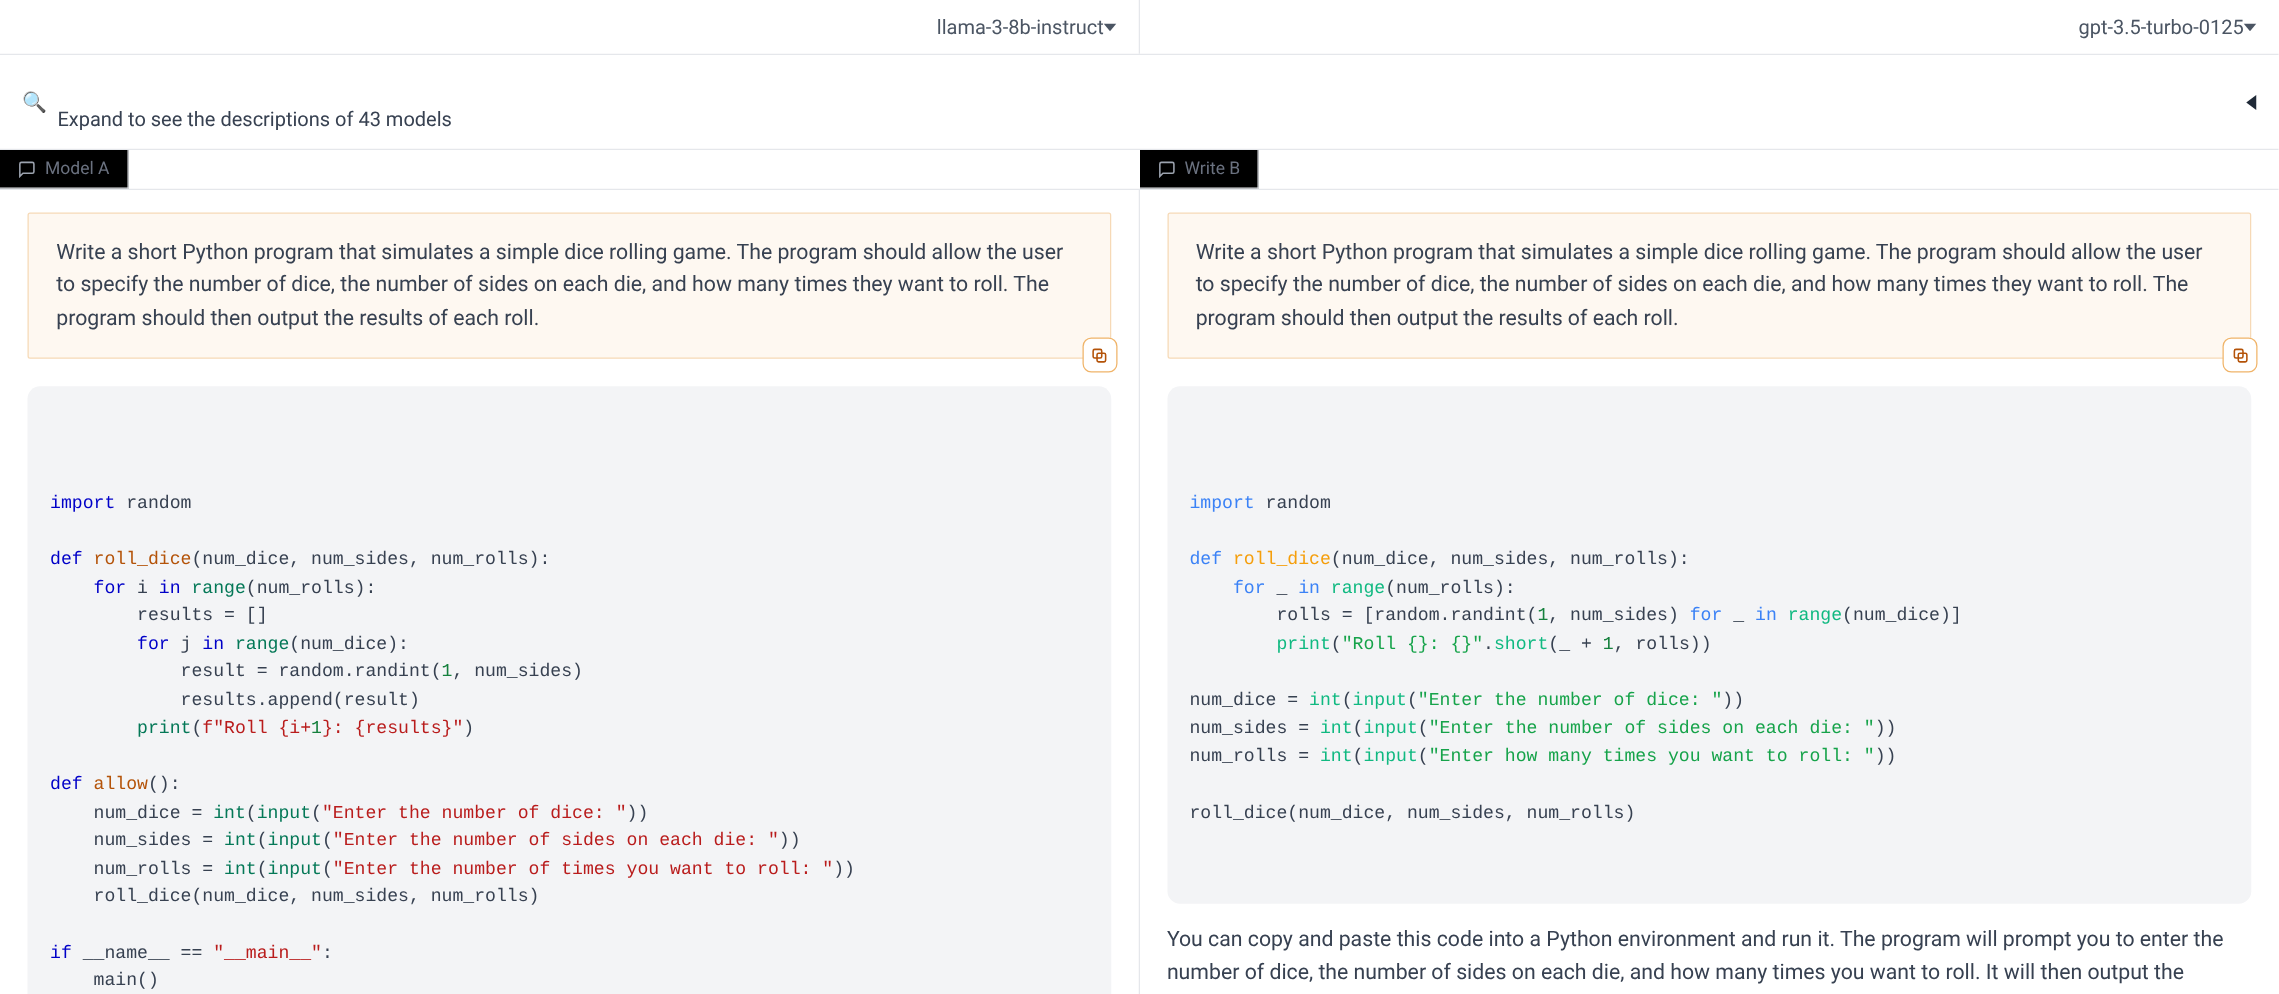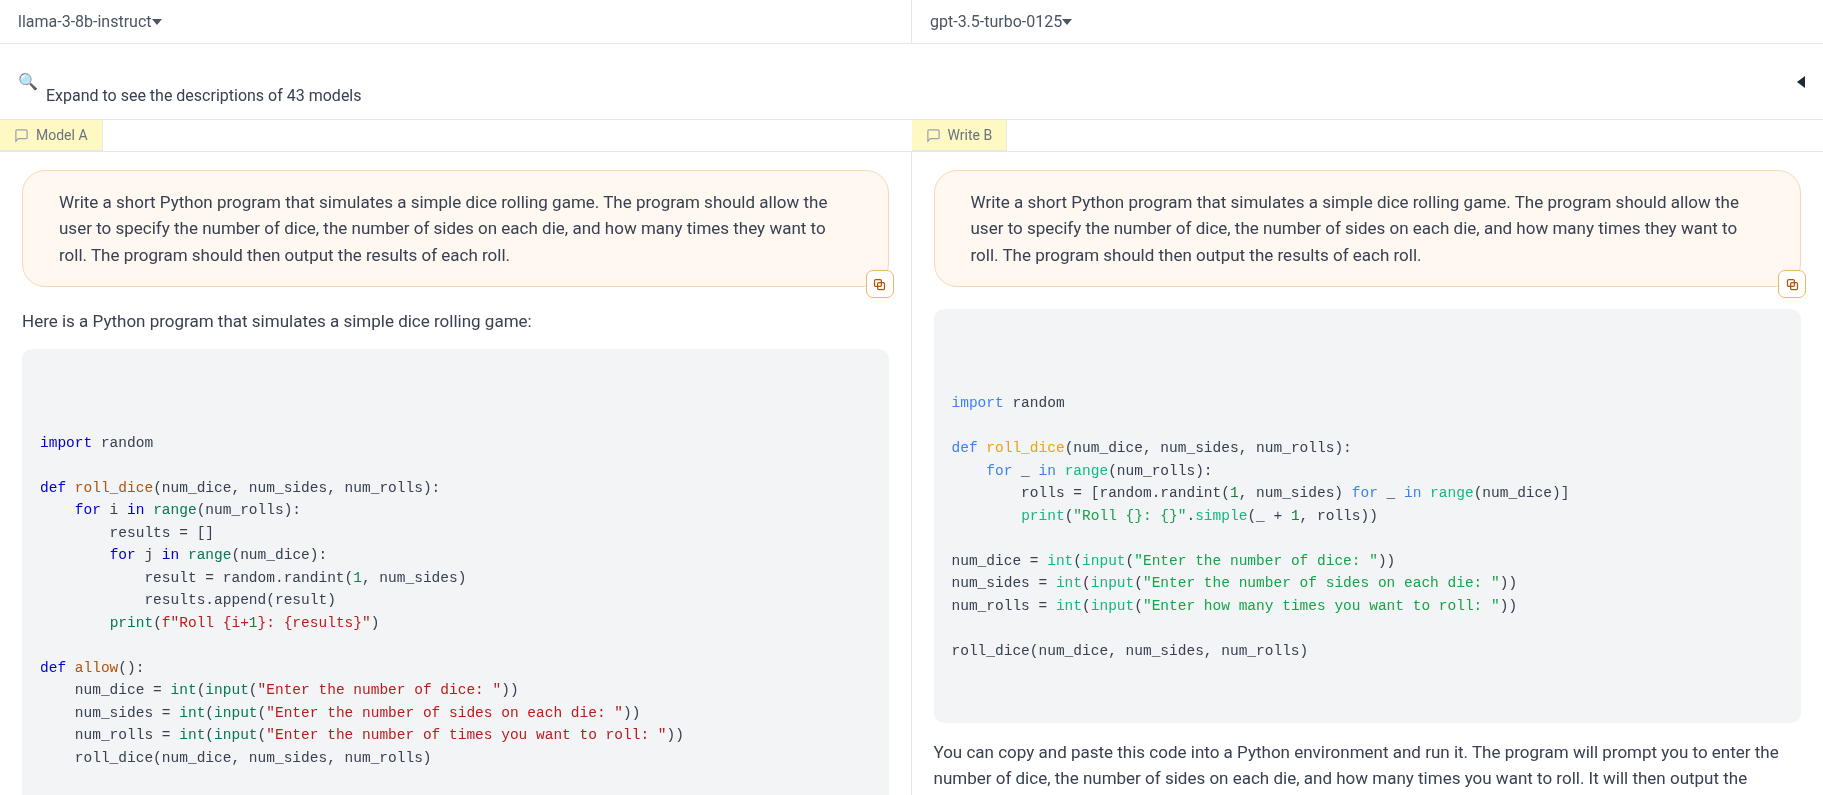--- a/index.html
+++ b/index.html
@@ -11,21 +11,21 @@
     width: 1823px;
   }
   .model-selectors {
     display: flex;
     border-bottom: 1px solid #e5e7eb;
   }
   .model-select {
     flex: 1;
     padding: 12px 18px;
     display: flex;
-    justify-content: flex-start;
+    justify-content: flex-end;
     align-items: center;
     cursor: pointer;
     border-right: 1px solid #e5e7eb;
   }
   .model-select:last-child { border-right: none; }
   .model-select-label {
     color: #4b5563;
     font-size: 16px;
   }
   .expand-bar {
@@ -56,38 +56,38 @@
     align-items: flex-start;
   }
   .model-tab-inner {
     display: inline-flex;
     align-items: center;
     gap: 7px;
     padding: 7px 14px;
     border: 1px solid #e5e7eb;
     border-top: none;
     border-left: none;
-    background: #fef9c3;
+    background: #000000;
     color: #6b7280;
     font-size: 14px;
   }
   .panes {
     display: flex;
   }
   .pane {
     width: 50%;
     padding: 18px 22px 20px 22px;
     position: relative;
   }
   .pane:first-child { border-right: 1px solid #e5e7eb; }
   .user-bubble {
     background: #fef8f1;
     border: 1px solid #f6d9b6;
-    border-radius: 23px;
-    padding: 18px 36px;
+    border-radius: 2px;
+    padding: 18px 22px;
     margin-bottom: 22px;
     position: relative;
     color: #374151;
     line-height: 1.55;
     font-size: 17px;
   }
   .copy-badge {
     position: absolute;
     width: 28px;
     height: 28px;
@@ -211,21 +211,20 @@
     <div class="user-bubble">
       <span>Write a short Python program that simulates a simple dice rolling game. The program should allow the user to specify the number of dice, the number of sides on each die, and how many times they want to roll. The program should then output the results of each roll.</span>
       <div class="copy-badge pos-a-user">
         <svg viewBox="0 0 24 24" fill="none" stroke="#b45309" stroke-width="2">
             <rect x="9" y="9" width="11" height="11" rx="2"></rect>
             <rect x="4" y="4" width="11" height="11" rx="2"></rect>
           </svg>
       </div>
     </div>
 
-    <div class="assistant-intro">Here is a Python program that simulates a simple dice rolling game:</div>
 
     <div class="code-block">
       <div class="code-copy">
         
       </div>
       <div id="code-a"><span class="kw">import</span> random
 
 <span class="kw">def</span> <span class="fn">roll_dice</span>(num_dice, num_sides, num_rolls):
     <span class="kw">for</span> i <span class="kw">in</span> <span class="fn2">range</span>(num_rolls):
         results = []
@@ -259,21 +258,21 @@
 
     <div class="code-block">
       <div class="code-copy">
         
       </div>
       <div id="code-b"><span class="b-kw">import</span> random
 
 <span class="b-kw">def</span> <span class="b-def">roll_dice</span>(num_dice, num_sides, num_rolls):
     <span class="b-kw">for</span> _ <span class="b-kw">in</span> <span class="b-builtin">range</span>(num_rolls):
         rolls = [random.randint(<span class="b-num">1</span>, num_sides) <span class="b-kw">for</span> _ <span class="b-kw">in</span> <span class="b-builtin">range</span>(num_dice)]
-        <span class="b-builtin">print</span>(<span class="b-str">"Roll {}: {}"</span>.<span class="b-builtin">simple</span>(_ + <span class="b-num">1</span>, rolls))
+        <span class="b-builtin">print</span>(<span class="b-str">"Roll {}: {}"</span>.<span class="b-builtin">short</span>(_ + <span class="b-num">1</span>, rolls))
 
 num_dice = <span class="b-builtin">int</span>(<span class="b-builtin">input</span>(<span class="b-str">"Enter the number of dice: "</span>))
 num_sides = <span class="b-builtin">int</span>(<span class="b-builtin">input</span>(<span class="b-str">"Enter the number of sides on each die: "</span>))
 num_rolls = <span class="b-builtin">int</span>(<span class="b-builtin">input</span>(<span class="b-str">"Enter how many times you want to roll: "</span>))
 
 roll_dice(num_dice, num_sides, num_rolls)</div>
     </div>
 
     <div class="assistant-outro">You can copy and paste this code into a Python environment and run it. The program will prompt you to enter the number of dice, the number of sides on each die, and how many times you want to roll. It will then output the results of each roll.</div>
 

